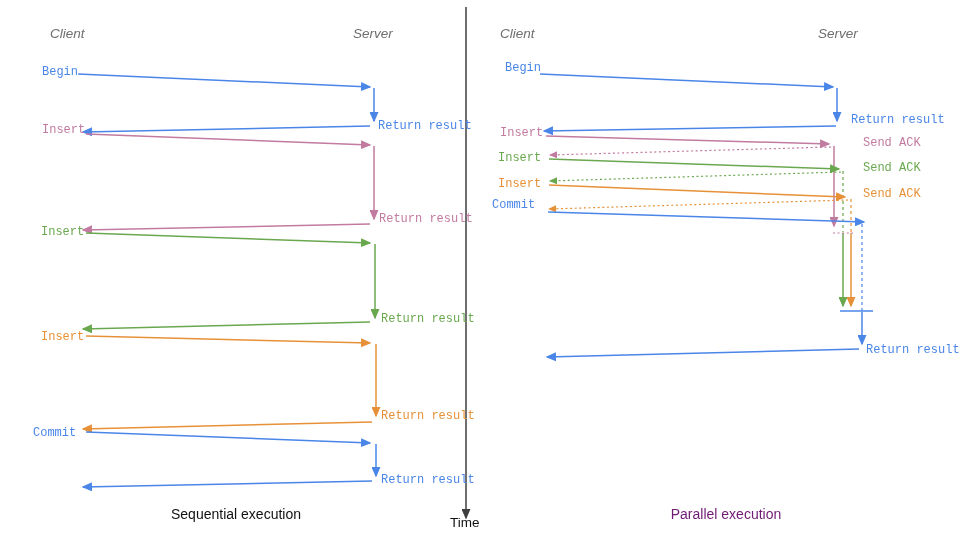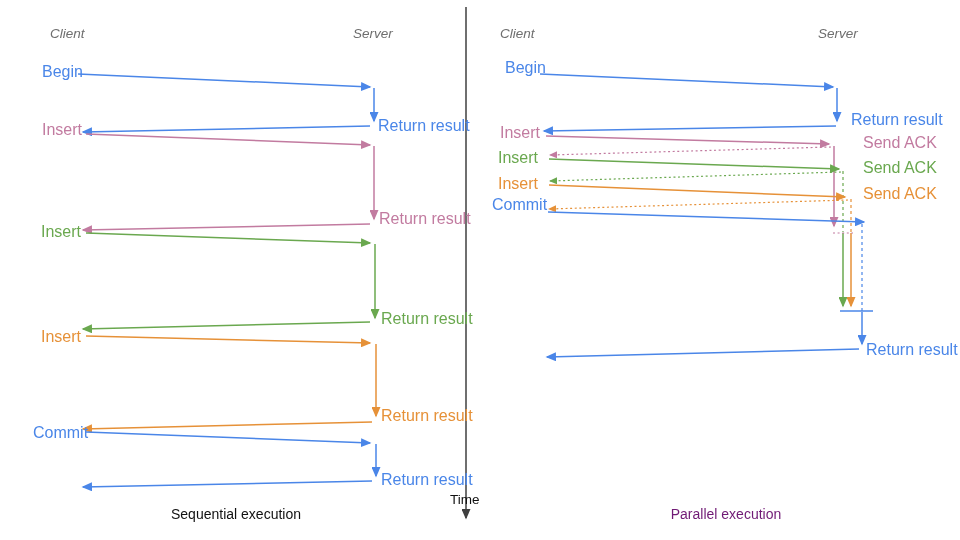--- a/index.html
+++ b/index.html
@@ -1,20 +1,20 @@
 <!DOCTYPE html>
 <html><head>
 <meta charset="utf-8">
 <style>
   html,body{margin:0;padding:0;background:#ffffff;}
   body{width:960px;height:540px;overflow:hidden;font-family:"Liberation Sans",sans-serif;}
   #stage{position:relative;width:876px;height:540px;background:#fff;}
   #lines{position:absolute;left:0;top:0;width:960px;height:540px;}
   .actor-header{position:absolute;font-size:13.5px;font-style:italic;color:#6e6e6e;white-space:nowrap;}
-  .msg-label{position:absolute;font-size:16px;line-height:12px;white-space:nowrap;}
+  .msg-label{position:absolute;font-size:12px;line-height:12px;white-space:nowrap;font-family:Liberation Mono, monospace;}
   .panel-title{position:absolute;font-size:14px;color:#111;transform:translateX(-50%);white-space:nowrap;}
   .time-label{position:absolute;font-size:13.5px;color:#1c1c1c;white-space:nowrap;}
 </style>
 </head>
 <body>
 
 <div id="stage">
   <svg id="lines" viewBox="0 0 960 540" xmlns="http://www.w3.org/2000/svg">
     <defs id="marker-defs">
         <marker id="arr-4a86e8" viewBox="0 0 7 6" refX="6" refY="3" markerWidth="7" markerHeight="6" orient="auto-start-reverse">
@@ -90,15 +90,15 @@
       <div class="msg-label" style="left: 851px; top: 114px; color: rgb(74, 134, 232);">Return result</div>
       <div class="msg-label" style="left: 500px; top: 127px; color: rgb(194, 123, 160);">Insert</div>
       <div class="msg-label" style="left: 863px; top: 137px; color: rgb(194, 123, 160);">Send ACK</div>
       <div class="msg-label" style="left: 498px; top: 152px; color: rgb(106, 168, 79);">Insert</div>
       <div class="msg-label" style="left: 863px; top: 162px; color: rgb(106, 168, 79);">Send ACK</div>
       <div class="msg-label" style="left: 498px; top: 178px; color: rgb(230, 145, 56);">Insert</div>
       <div class="msg-label" style="left: 863px; top: 188px; color: rgb(230, 145, 56);">Send ACK</div>
       <div class="msg-label" style="left: 492px; top: 199px; color: rgb(74, 134, 232);">Commit</div>
       <div class="msg-label" style="left: 866px; top: 344px; color: rgb(74, 134, 232);">Return result</div>
       <div class="panel-title" style="left: 726px; top: 506px; color: #701a75;">Parallel execution</div>
-      <div class="time-label" style="left: 450px; top: 492px; color: rgb(17, 17, 17);">Time</div>
+      <div class="time-label" style="left: 450px; top: 515px; color: rgb(17, 17, 17);">Time</div>
     </div>
 </div>
 
 </body></html>

